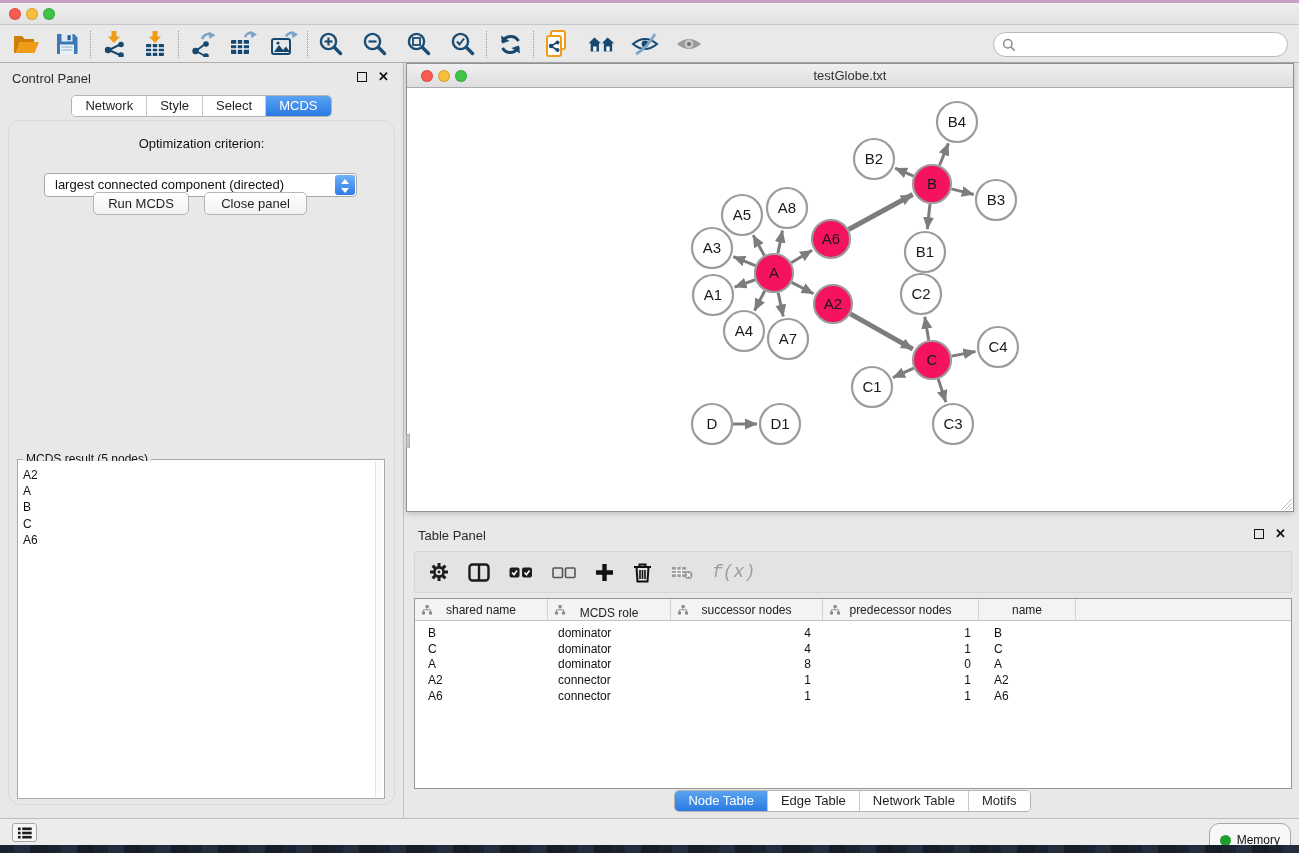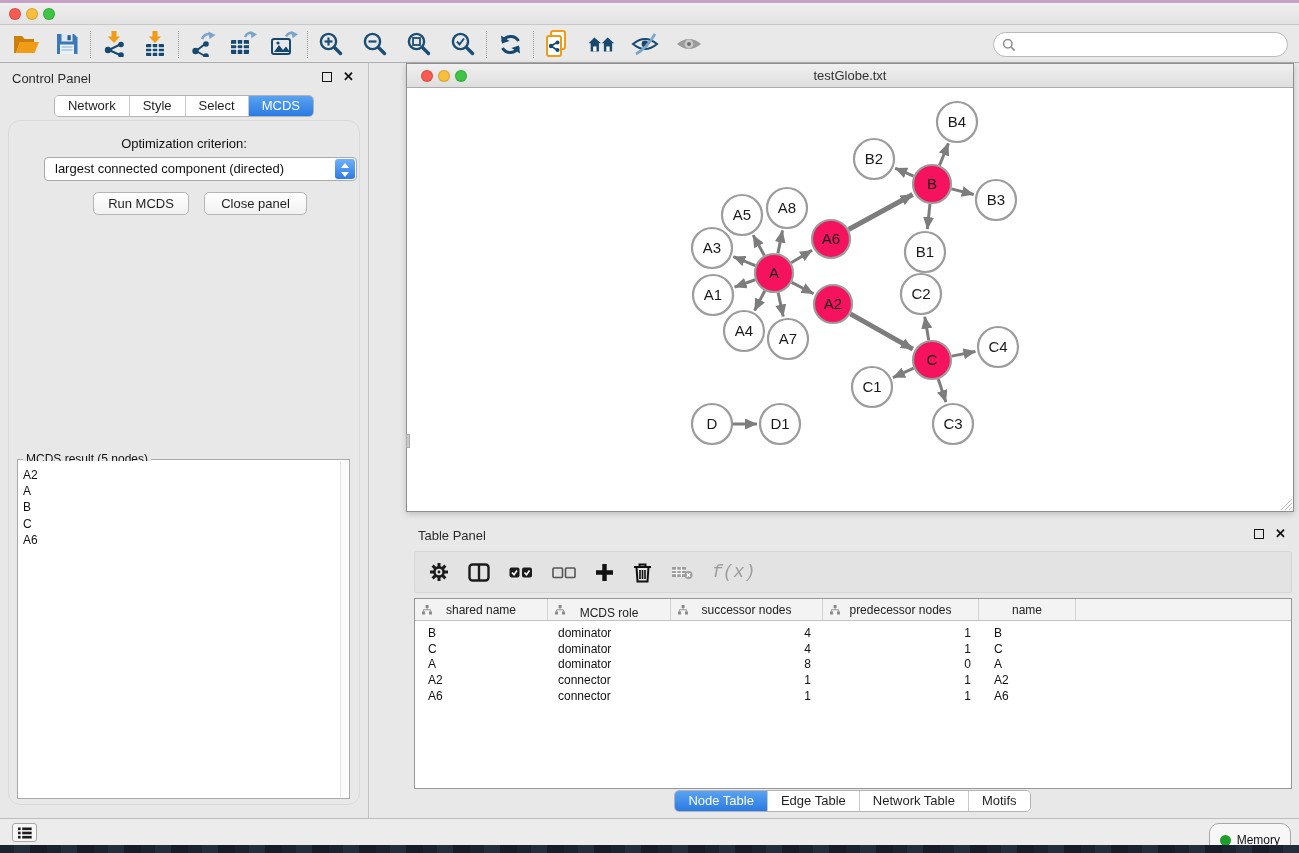--- a/index.html
+++ b/index.html
@@ -35,21 +35,21 @@
   .segmented { display:inline-flex; background:#fff; border:1px solid #b3b3b3;
     border-radius:5px; overflow:hidden; }
   .segment { padding:2px 13px; font-size:13px; color:#1f1f1f; background:#fff;
     border-left:1px solid #c9c9c9; line-height:16px; white-space:nowrap; }
   .segment:first-child { border-left:none; }
   .segment.selected { background:linear-gradient(#5aa3f2,#2a7ae2); color:#fff; }
   
   .mac-btn { background:linear-gradient(#ffffff,#f1f1f1); border:1px solid #b5b5b5;
     border-radius:5px; font-size:13px; color:#1f1f1f; padding:2px 13px; line-height:17px; }
   
-  .control-panel { position:absolute; left:0; top:63px; width:369px; height:755px;
+  .control-panel { position:absolute; left:0; top:63px; width:404px; height:755px;
     background:#e8e8e8; border-right:1px solid #c2c2c2;text-decoration:underline; }
   .panel-title { position:absolute; left:12px; top:8px; font-size:13px; color:#2b2b2b; }
   .win-icons { position:absolute; top:9px; display:flex; gap:11px; align-items:center; }
   .float-ic { width:10px; height:10px; border:1.6px solid #111; background:transparent; }
   .close-ic { font-size:13px; font-weight:bold; color:#111; line-height:10px; }
   .cp-tabs { position:absolute; left:0; right:0; top:32px; text-align:center; }
   .cp-body { position:absolute; left:8px; right:8px; top:57px; bottom:13px;
     border:1px solid #d9d9d9; border-radius:12px; background:#e8e8e8; }
   .opt-label { position:absolute; left:0; right:0; top:72px; text-align:center; font-size:13px; color:#111; }
   .dropdown { position:absolute; left:43px; top:93px; width:313px; height:24px;
@@ -289,21 +289,21 @@
     <div class="cp-tabs">
       <span class="segmented" id="cp-tabs">
           <span class="segment">Network</span>
           <span class="segment">Style</span>
           <span class="segment">Select</span>
           <span class="segment selected">MCDS</span>
         </span>
     </div>
     <div class="cp-body">
       <div class="opt-label" style="top:15px; position:relative; text-align:center;">Optimization criterion:</div>
-      <div class="dropdown" style="left:35px; top:36px;">
+      <div class="dropdown" style="left:35px; top:52px;">
         <span class="val">largest connected component (directed)</span>
         <span class="stepper">
           <svg width="18" height="20" viewBox="0 0 18 20" style="margin:1px auto;">
               <path d="M9 3 l4 5 h-8 Z" fill="#fff"></path>
               <path d="M9 17 l-4 -5 h8 Z" fill="#fff"></path>
             </svg>
         </span>
       </div>
       <button class="mac-btn" style="position:absolute; left:84px; top:71px; width:96px;">Run MCDS</button>
       <button class="mac-btn" style="position:absolute; left:195px; top:71px; width:103px;">Close panel</button>

